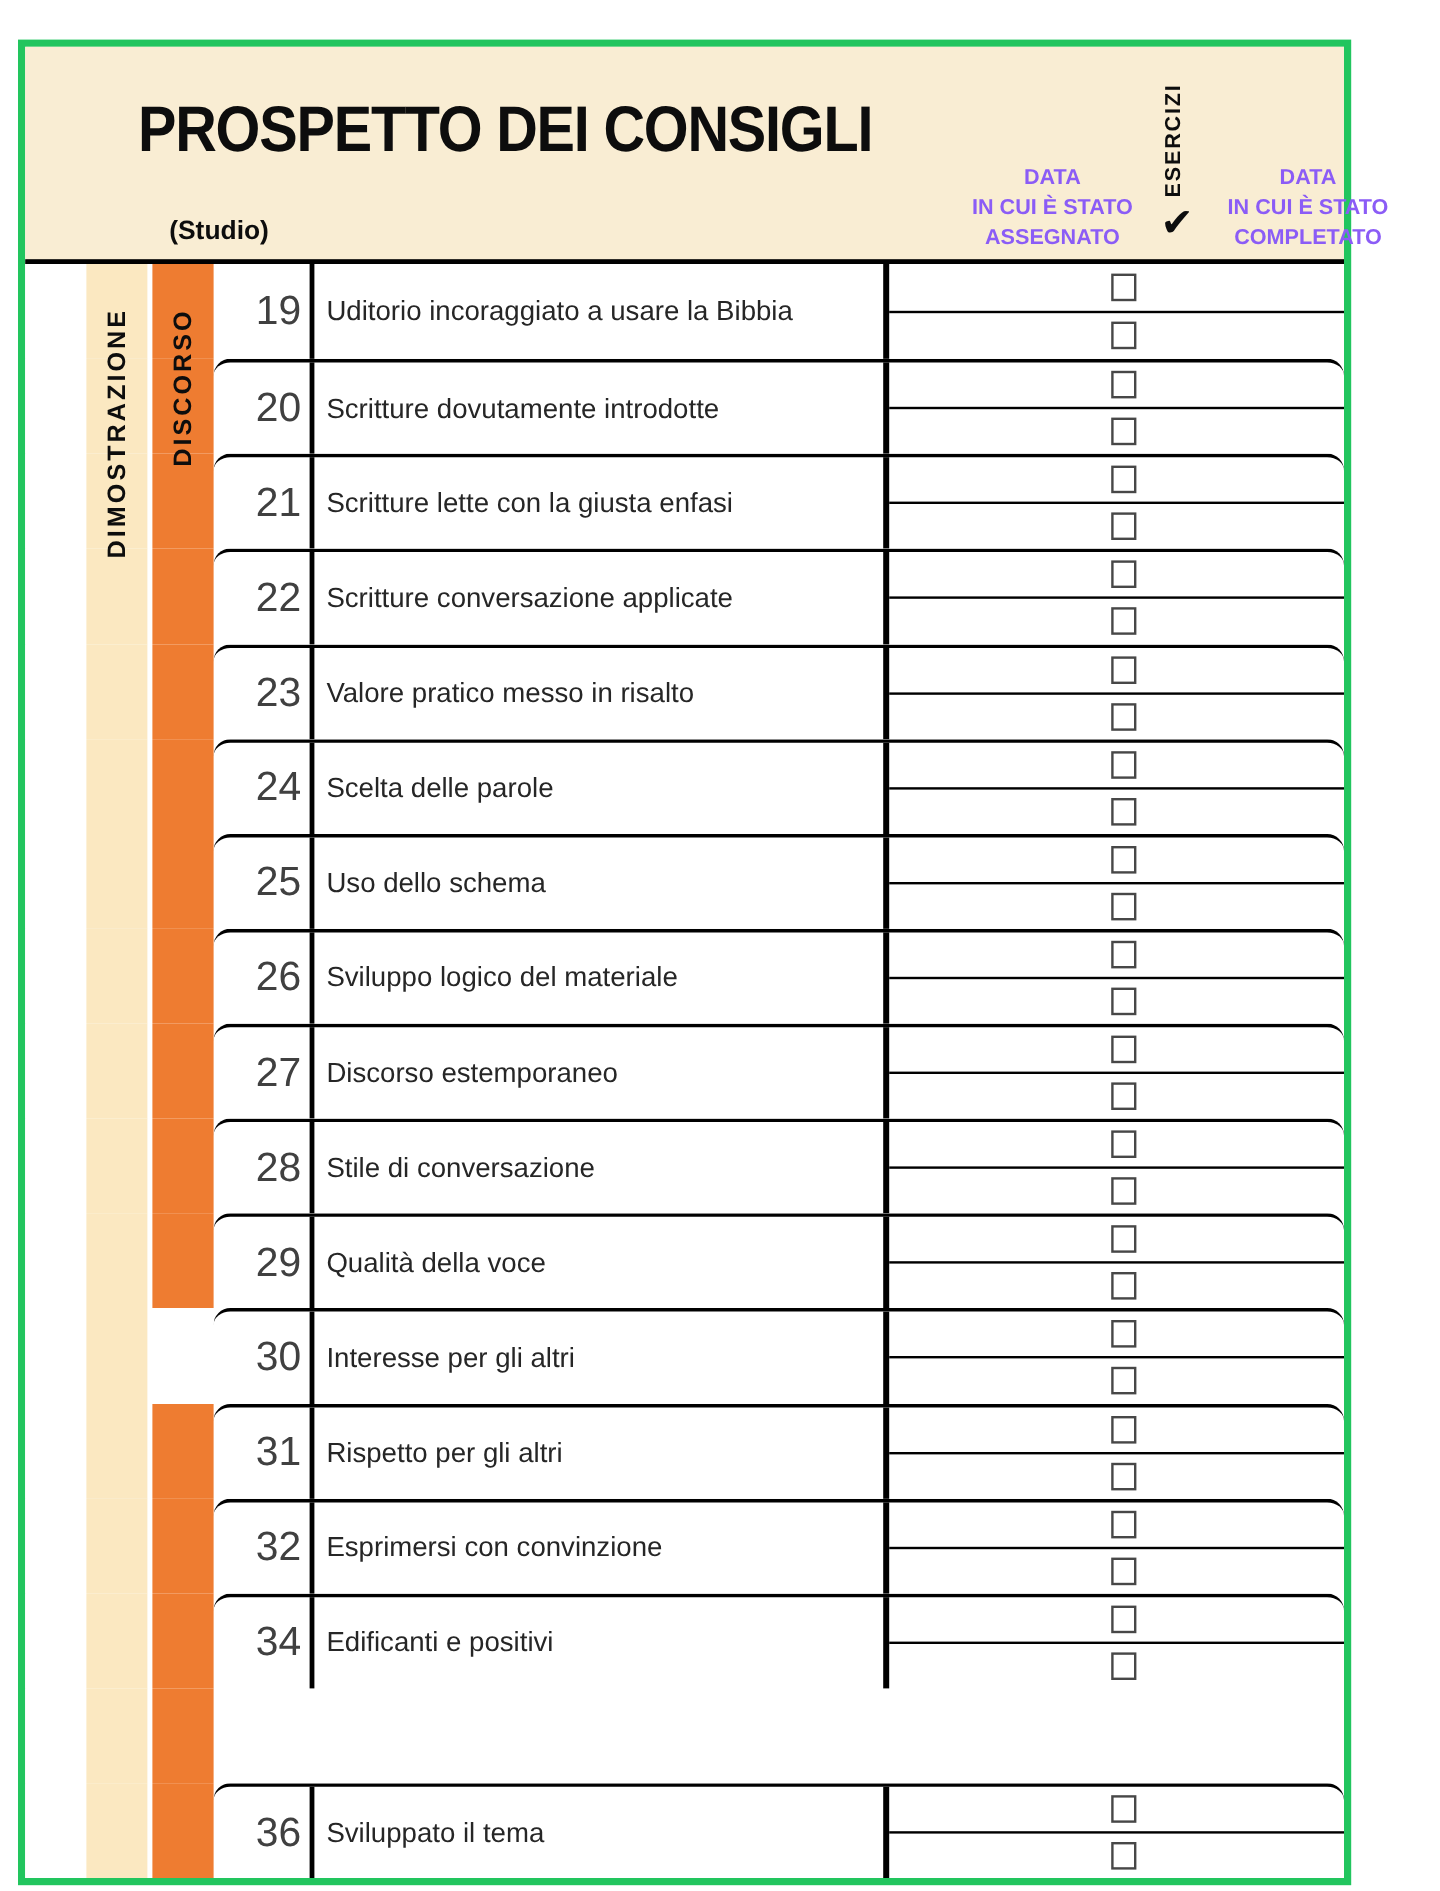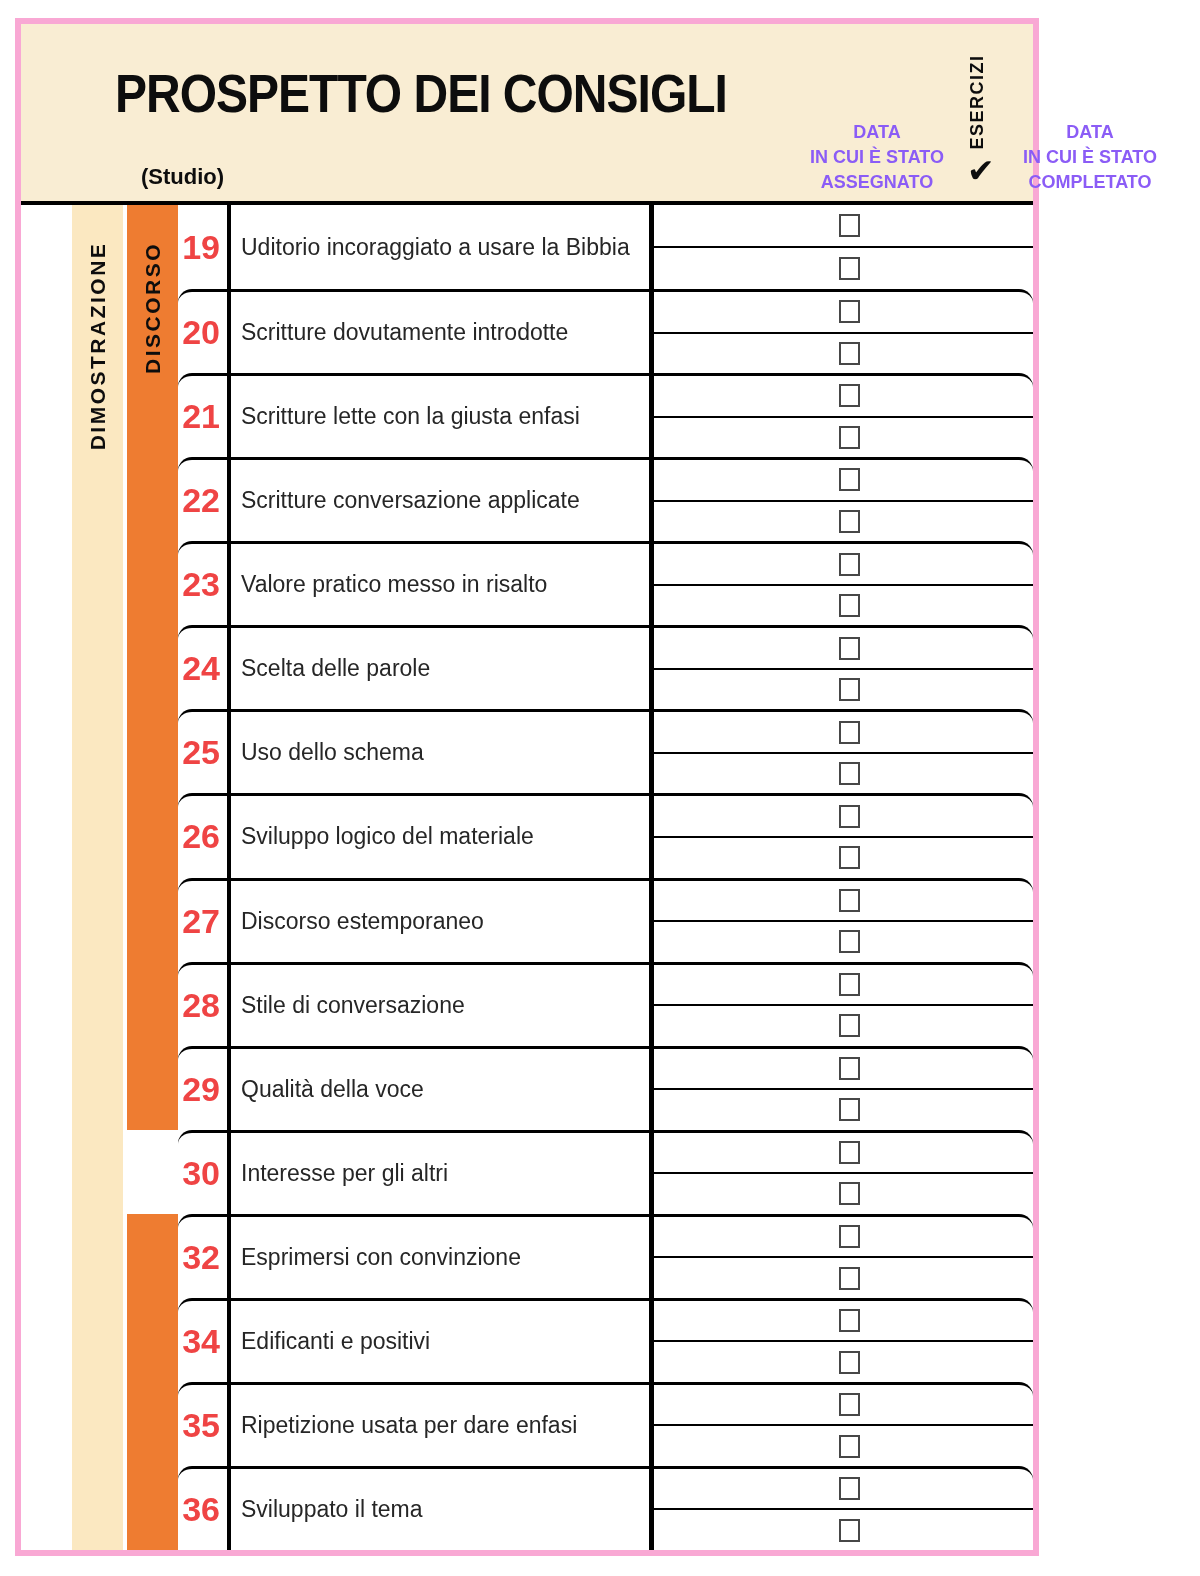--- a/index.html
+++ b/index.html
@@ -7,23 +7,23 @@
     --cream-band:#fbe8c1;
     --orange-band:#ee7c31;
     --checkbox-border:#474747;
     --text-color:#262626;
   }
   *{margin:0;padding:0;box-sizing:border-box;}
   html,body{background:#fff;}
   body{font-family:"Liberation Sans","DejaVu Sans",sans-serif;}
   .page{position:relative;width:1200px;height:1576px;background:#fff;overflow:hidden;}
   .sheet{
-    position:absolute;left:15px;top:18px;
-    width:1024px;height:1538px;
-    border:6px solid #f9a8d4;background:#fff;
+    position:absolute;left:15px;top:33px;
+    width:1111px;height:1538px;
+    border:6px solid #22c55e;background:#fff;
   }
   
   .hdr{
     position:relative;height:181px;background:var(--header-bg);
     border-bottom:4px solid #000;
   }
   .title{
     position:absolute;left:94px;top:43px;
     font-size:48px;font-weight:700;letter-spacing:-1px;line-height:1;
     transform:scaleY(1.12);transform-origin:left top;
@@ -54,21 +54,21 @@
   .row{flex:1 1 0;display:flex;min-height:0;}
   .c-margin{width:51px;background:#fff;}
   .c-cream{width:51px;background:var(--cream-band);}
   .c-gap{width:4px;background:#fff;}
   .c-orange{width:51px;background:var(--orange-band);}
   .c-orange.band-off{background:#fff;}
   .content{flex:1 1 0;display:flex;min-width:0;}
   .row + .row .content{border-top:3px solid #000;border-radius:14px;}
   .num{
     width:49px;display:flex;align-items:center;justify-content:flex-end;
-    padding-right:7px;font-size:34px;font-weight:700;color:#ef4444;
+    padding-right:7px;font-size:34px;font-weight:400;color:#404040;margin-left:31px;
   }
   .vline{width:4px;background:#000;}
   .label{
     flex:1 1 0;display:flex;align-items:center;padding-left:10px;
     font-size:23px;color:var(--text-color);white-space:nowrap;overflow:hidden;
   }
   .divider{width:5px;background:#000;}
   .checks{width:379px;display:flex;flex-direction:column;}
   .sub{flex:1 1 0;display:flex;align-items:center;}
   .sub + .sub{border-top:2px solid #000;}
@@ -416,20 +416,44 @@
         </div>
         <div class="sub">
           <div class="datecell"></div>
           <span class="box"></span>
           <div class="datecell"></div>
         </div>
       </div>
     </div>
   </div>
 
+  <div class="row">
+    <div class="c-margin"></div>
+    <div class="c-cream"></div>
+    <div class="c-gap"></div>
+    <div class="c-orange"></div>
+    <div class="content">
+      <div class="num">31</div>
+      <div class="vline"></div>
+      <div class="label">Rispetto per gli altri</div>
+      <div class="divider"></div>
+      <div class="checks">
+        <div class="sub">
+          <div class="datecell"></div>
+          <span class="box"></span>
+          <div class="datecell"></div>
+        </div>
+        <div class="sub">
+          <div class="datecell"></div>
+          <span class="box"></span>
+          <div class="datecell"></div>
+        </div>
+      </div>
+    </div>
+  </div>
 
   <div class="row">
     <div class="c-margin"></div>
     <div class="c-cream"></div>
     <div class="c-gap"></div>
     <div class="c-orange"></div>
     <div class="content">
       <div class="num">32</div>
       <div class="vline"></div>
       <div class="label">Esprimersi con convinzione</div>
@@ -473,38 +497,20 @@
         </div>
       </div>
     </div>
   </div>
 
   <div class="row">
     <div class="c-margin"></div>
     <div class="c-cream"></div>
     <div class="c-gap"></div>
     <div class="c-orange"></div>
-    <div class="content">
-      <div class="num">35</div>
-      <div class="vline"></div>
-      <div class="label">Ripetizione usata per dare enfasi</div>
-      <div class="divider"></div>
-      <div class="checks">
-        <div class="sub">
-          <div class="datecell"></div>
-          <span class="box"></span>
-          <div class="datecell"></div>
-        </div>
-        <div class="sub">
-          <div class="datecell"></div>
-          <span class="box"></span>
-          <div class="datecell"></div>
-        </div>
-      </div>
-    </div>
   </div>
 
   <div class="row">
     <div class="c-margin"></div>
     <div class="c-cream"></div>
     <div class="c-gap"></div>
     <div class="c-orange"></div>
     <div class="content">
       <div class="num">36</div>
       <div class="vline"></div>

